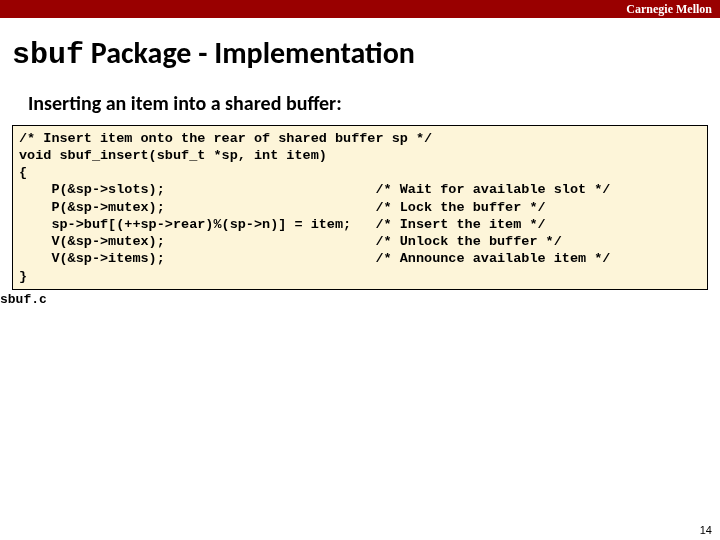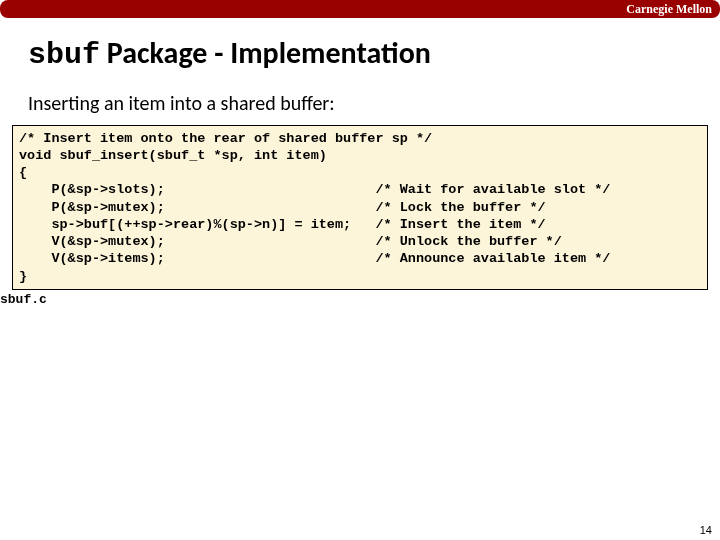--- a/index.html
+++ b/index.html
@@ -9,48 +9,47 @@
     background: #fff;
     font-family: Calibri, "Segoe UI", Arial, sans-serif;
     overflow: hidden;
     position: relative;
   }
   .topbar {
     height: 18px;
     background: #990000;
     width: 100%;
     position: relative;
-    border-radius: 8px;
   }
   .brand {
     position: absolute;
     right: 8px;
     top: 0;
     color: #fff;
     font-weight: 700;
     font-size: 12px;
     line-height: 18px;
     font-family: "Times New Roman", serif;
   }
   .title-wrap {
-    padding: 18px 24px 8px 28px;
+    padding: 18px 24px 8px 12px;
   }
   .title {
     font-size: 30px;
     font-weight: 700;
     color: #000;
     line-height: 1.15;
   }
   .title .mono {
     font-family: "Courier New", monospace;
     font-weight: 700;
   }
   .subtitle {
     font-size: 20px;
-    font-weight: 400;
+    font-weight: 700;
     color: #000;
     padding: 10px 24px 8px 28px;
   }
   .codebox {
     margin: 2px 12px 0 12px;
     border: 1px solid #000;
     background: #fdf5d9;
     padding: 4px 6px 4px 6px;
     font-family: "Courier New", monospace;
     font-size: 13.5px;

